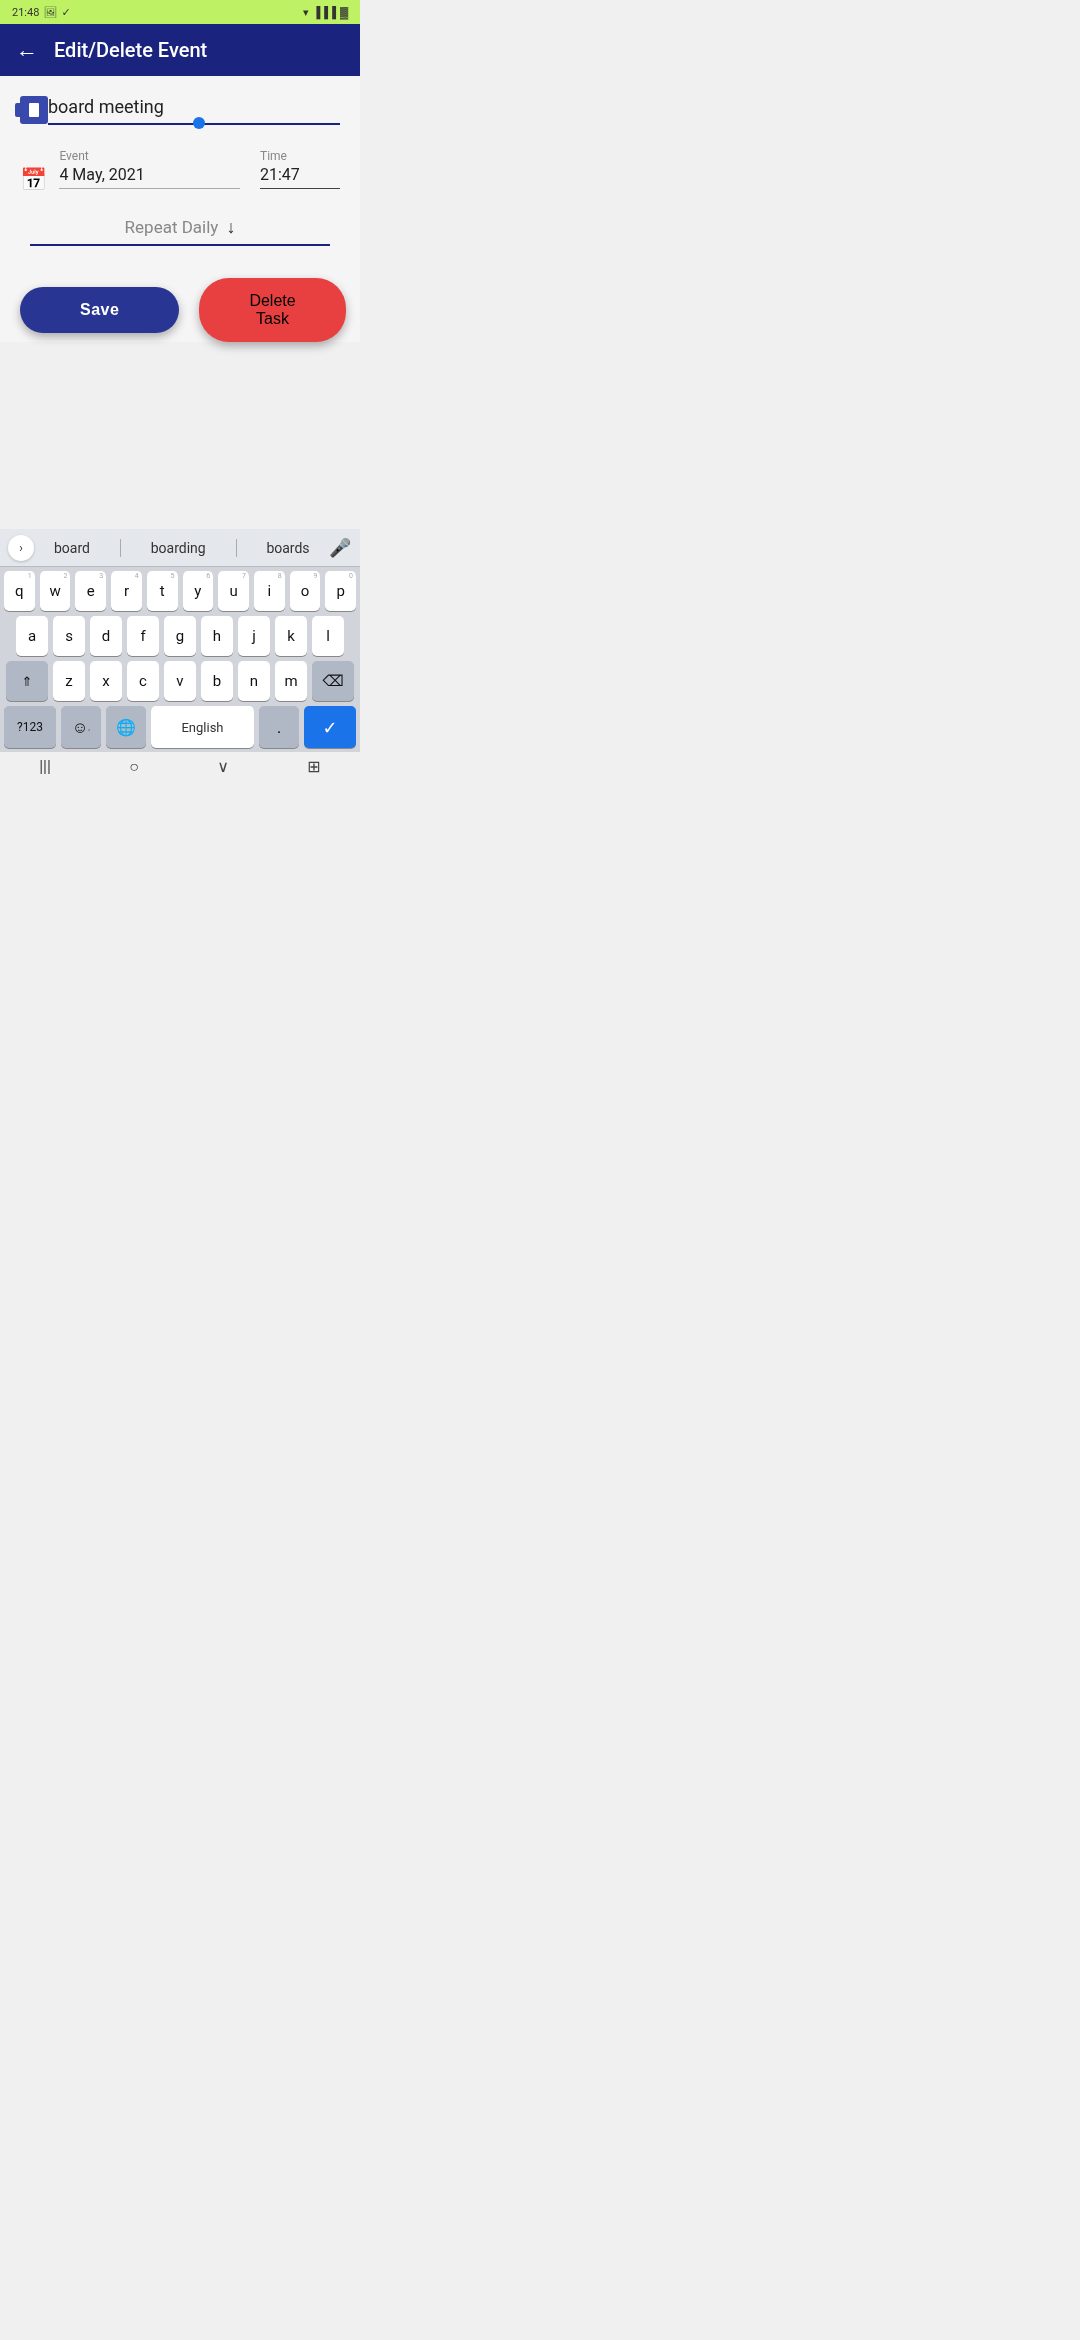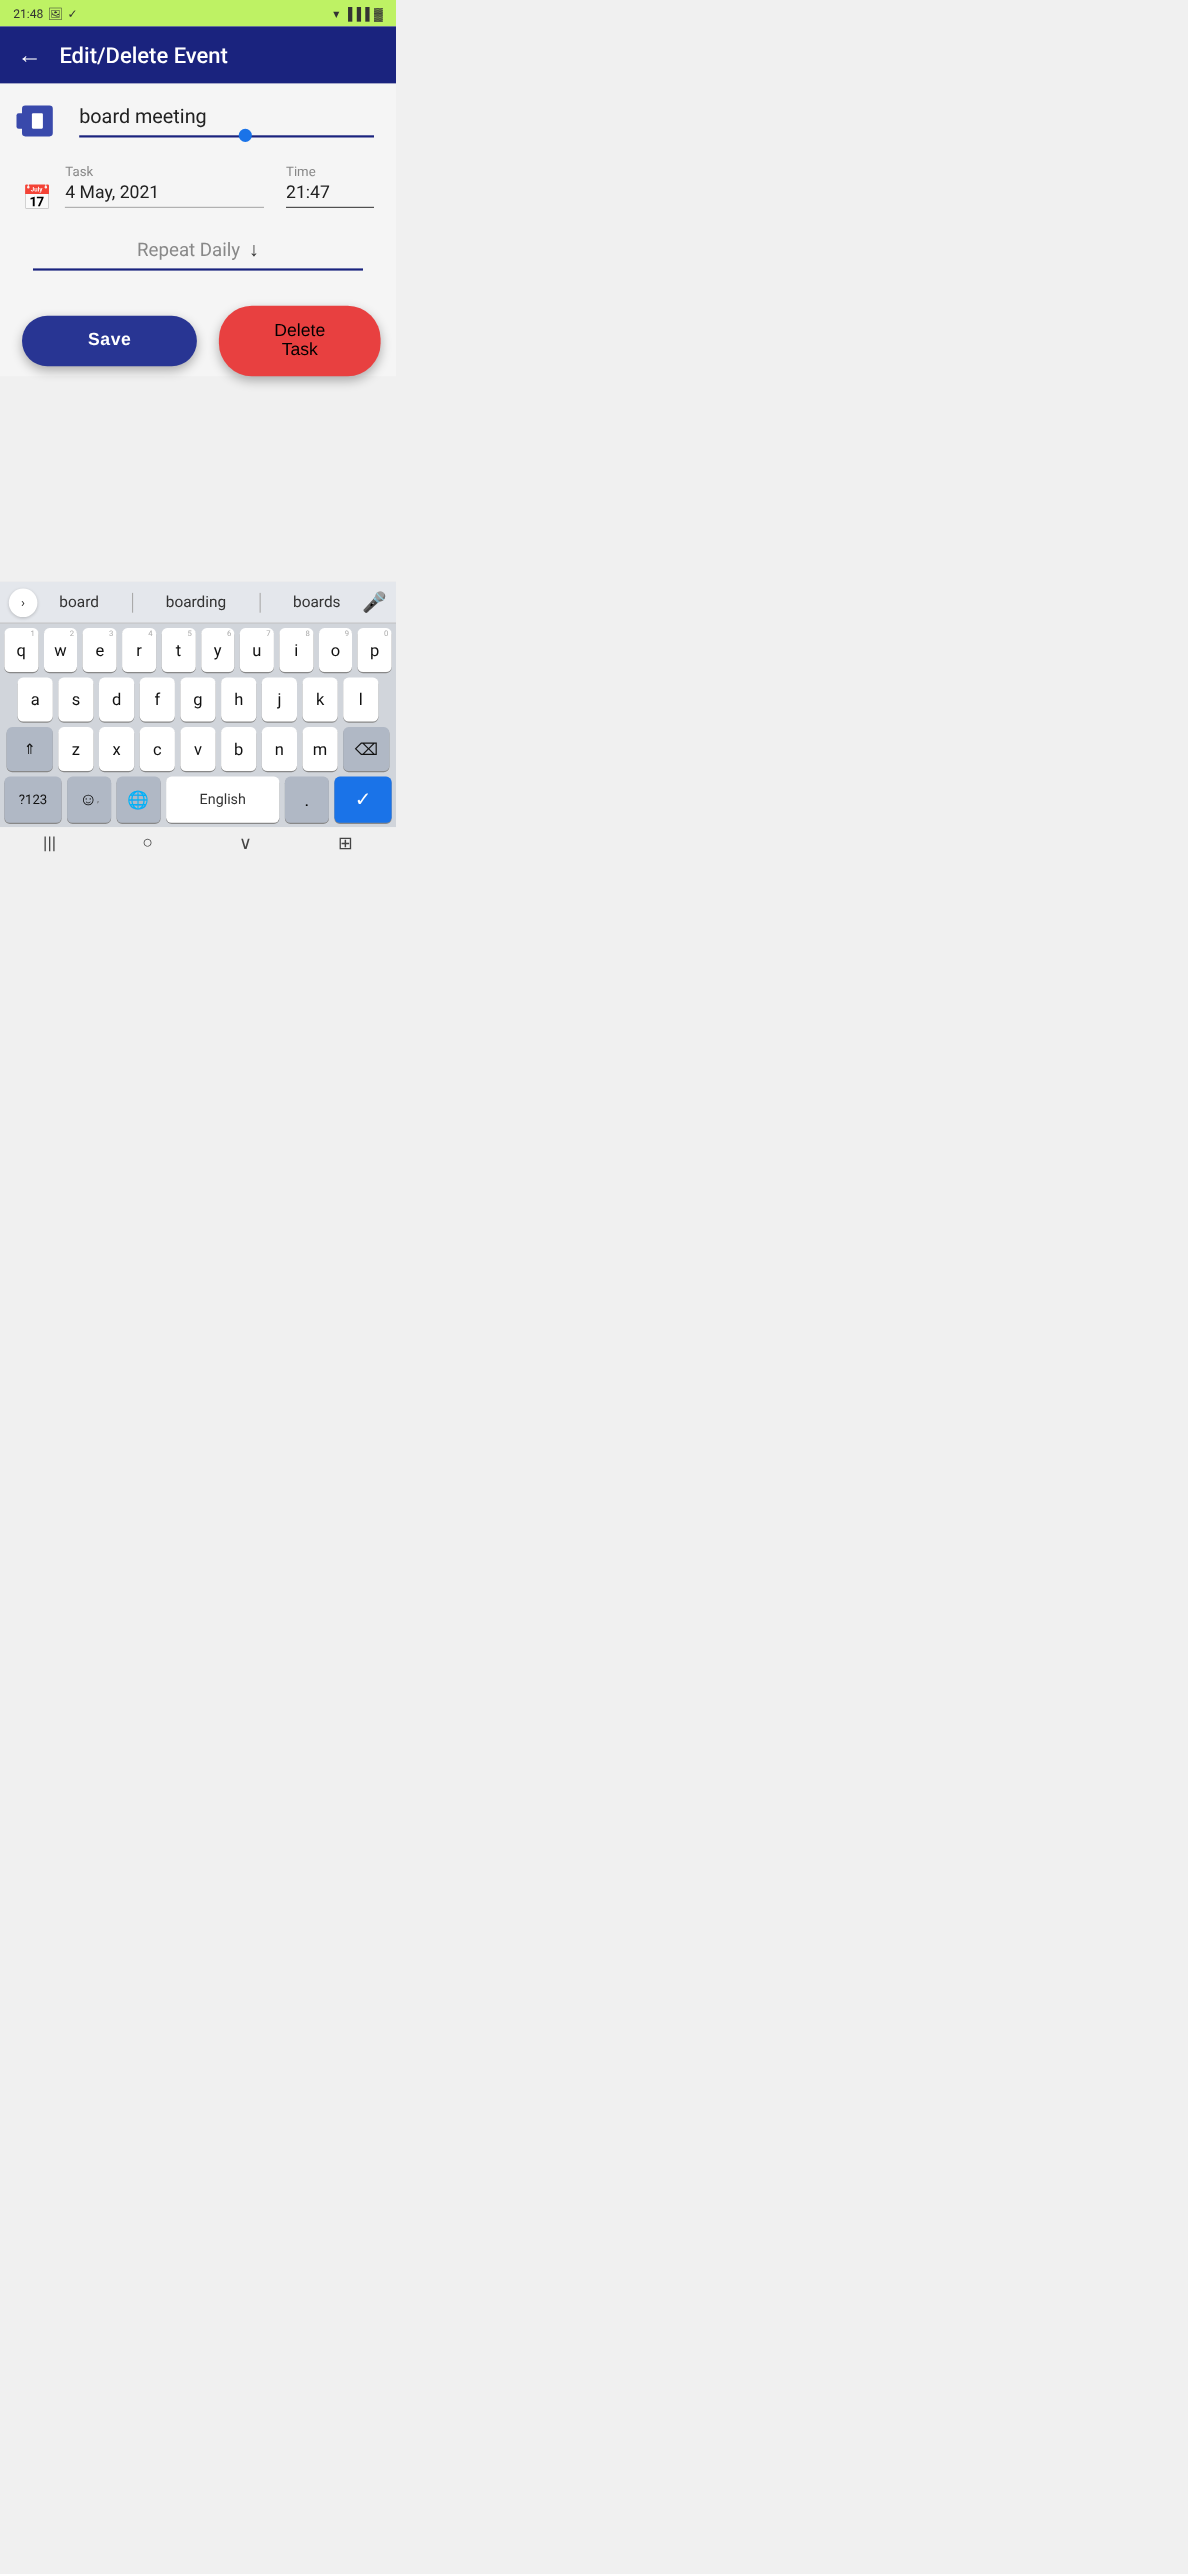--- a/index.html
+++ b/index.html
@@ -54,21 +54,21 @@
     
     .main-content {
       background: #f5f5f5;
       padding: 20px 20px 0 20px;
     }
 
     
     .field-row {
       display: flex;
       align-items: flex-start;
-      gap: 24px;
+      gap: 0;
       margin-bottom: 20px;
       padding-bottom: 4px;
     }
 
     .field-content {
       flex: 1;
       border-bottom: 2px solid #1a237e;
       padding-bottom: 6px;
       position: relative;
     }
@@ -471,21 +471,21 @@
     <div class="field-content">
       <input class="event-name-input" type="text" value="board meeting" style="">
       <div class="cursor-dot"></div>
     </div>
   </div>
 
   <div class="datetime-row">
     <div class="datetime-icon">📅</div>
     <div class="datetime-fields">
       <div class="date-field">
-        <div class="field-label">Task</div>
+        <div class="field-label">Event</div>
         <div class="field-value">4 May, 2021</div>
       </div>
       <div class="time-field">
         <div class="field-label">Time</div>
         <div class="field-value">21:47</div>
       </div>
     </div>
   </div>
 
   <div class="repeat-row">

